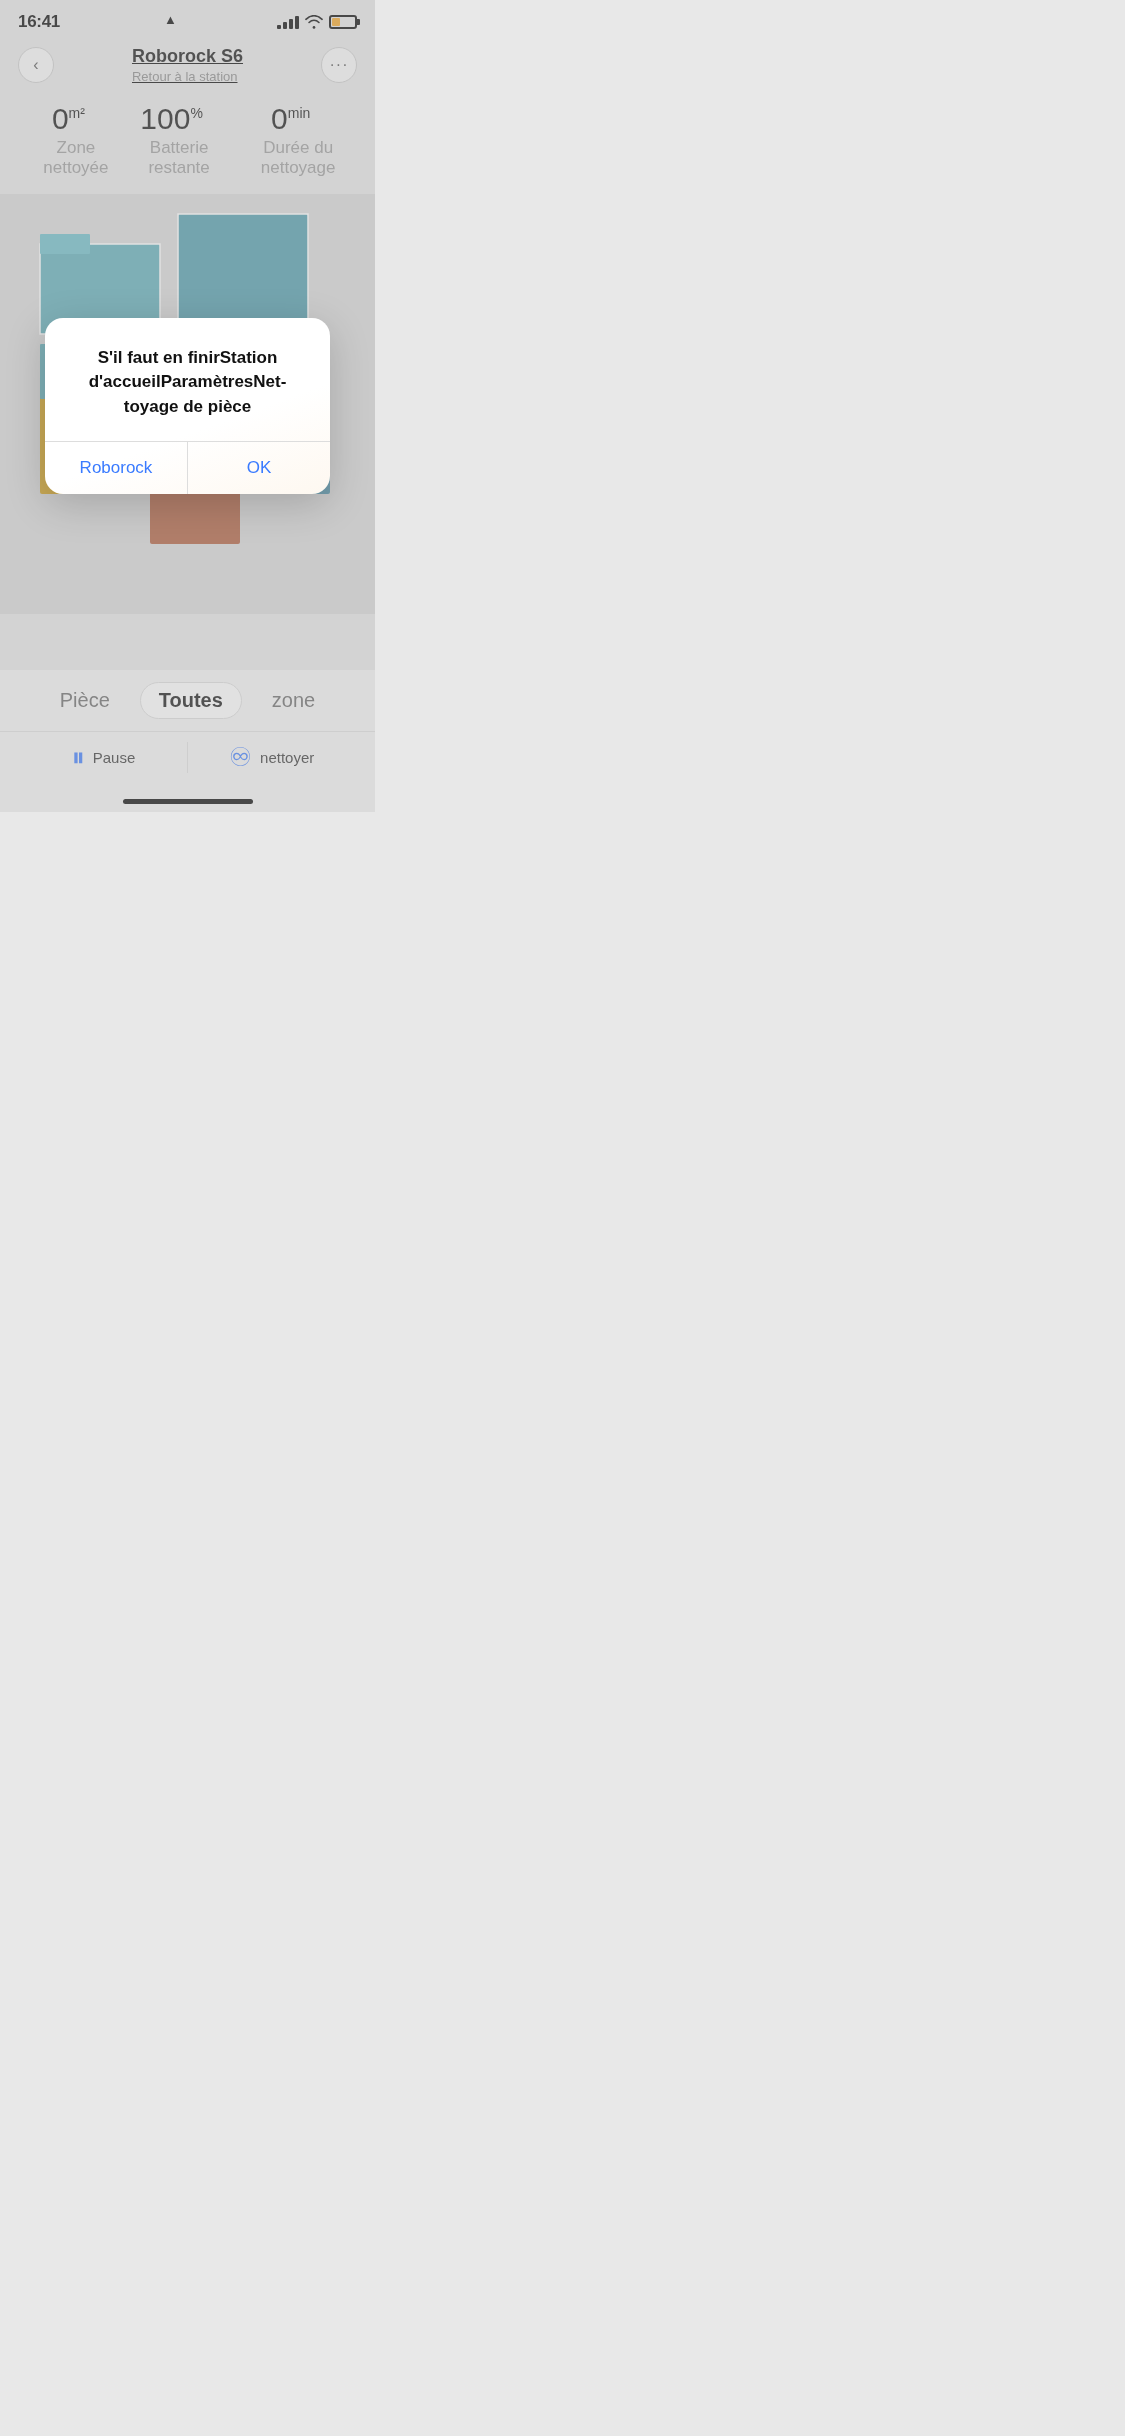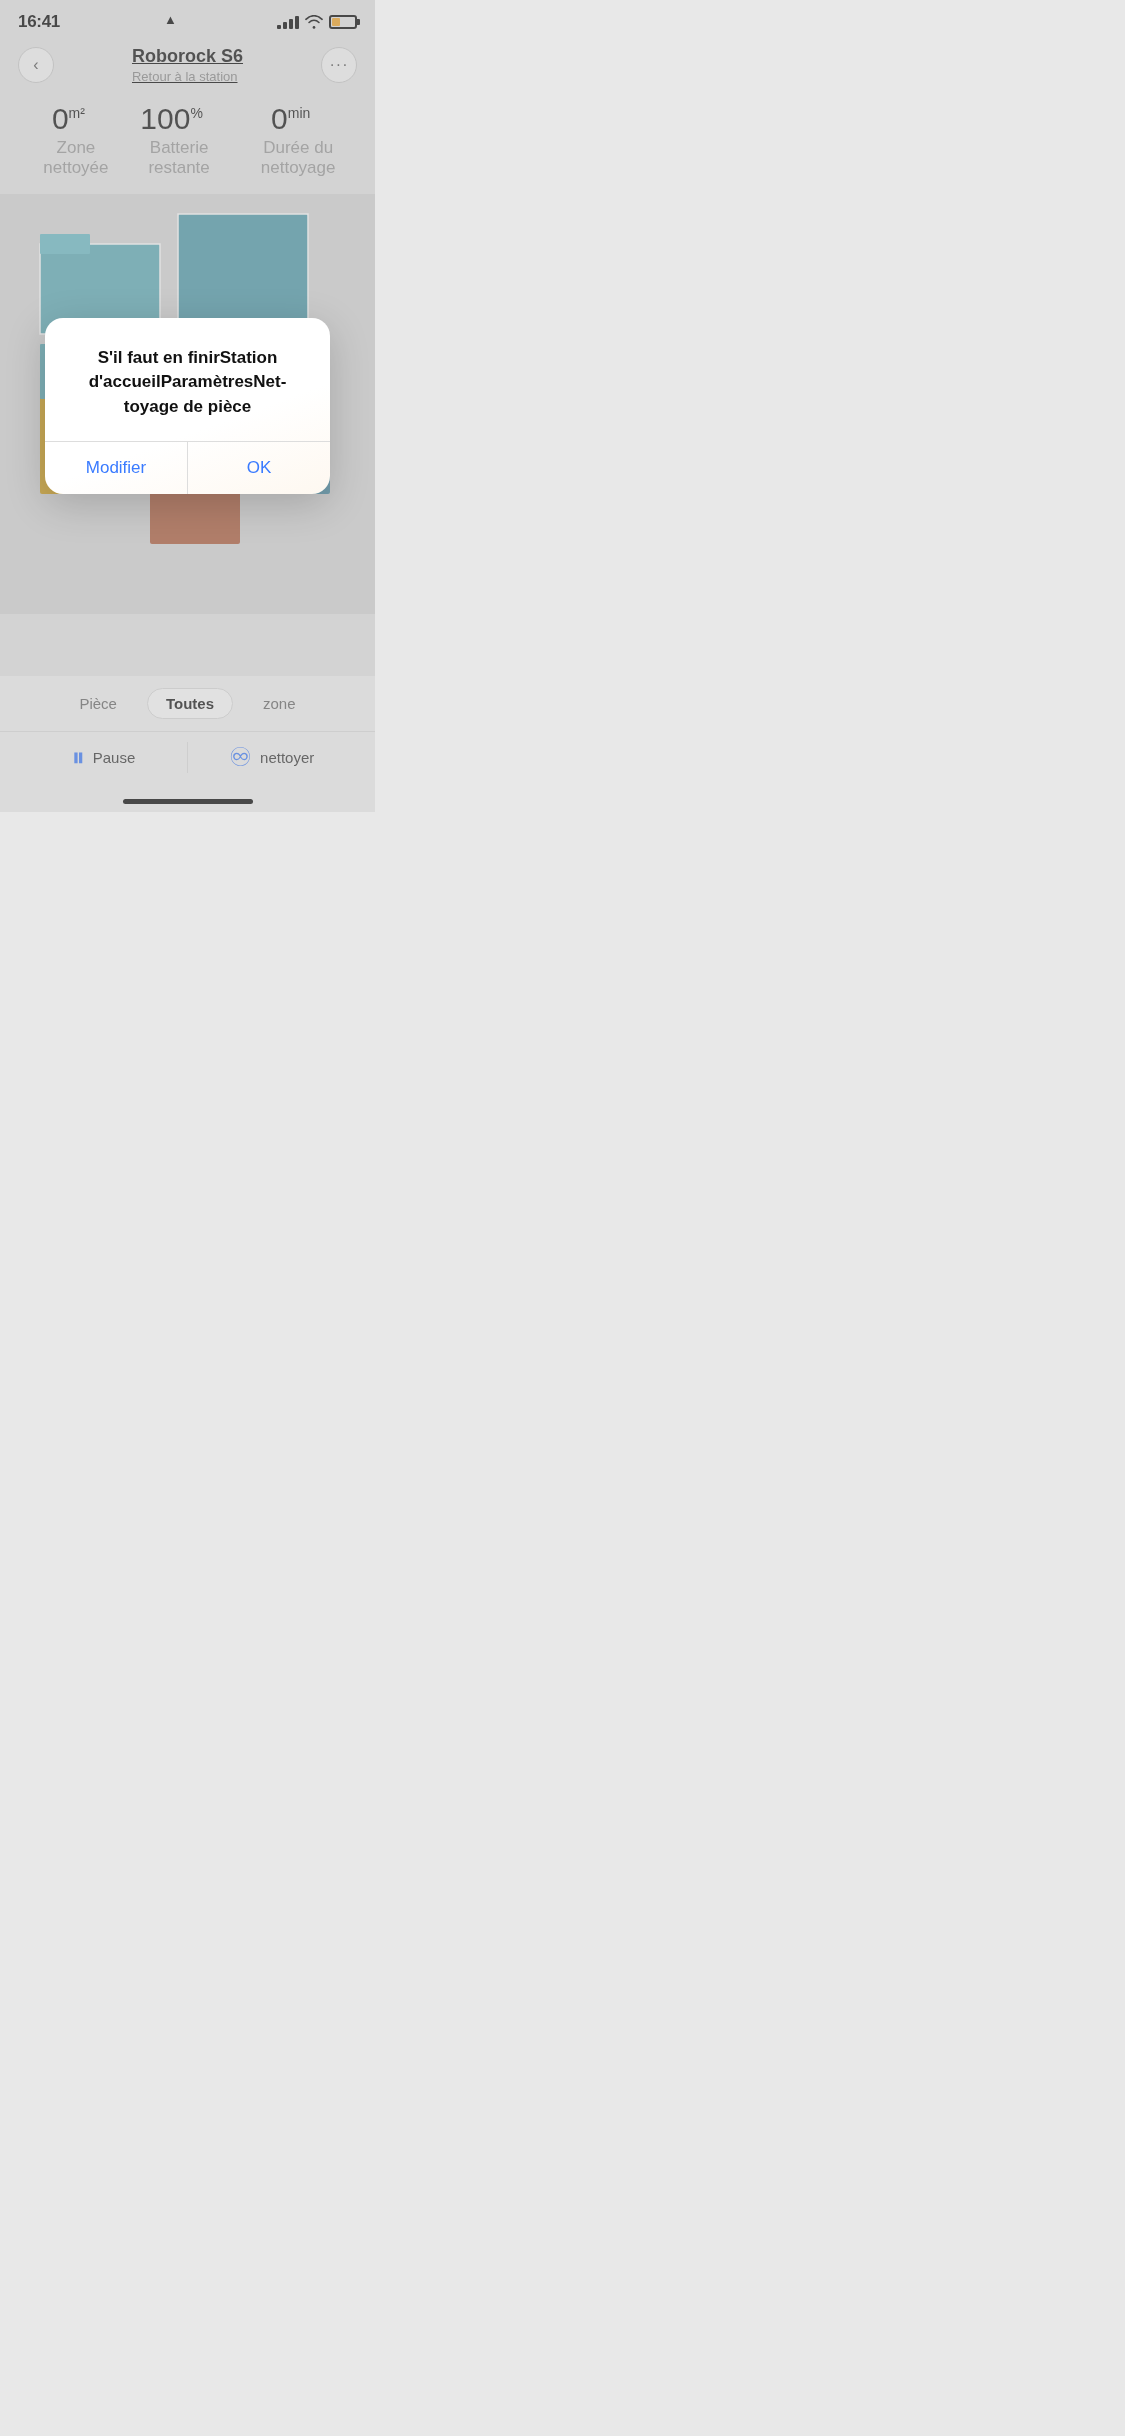--- a/index.html
+++ b/index.html
@@ -198,21 +198,21 @@
     }
 
     .tab-row {
       display: flex;
       justify-content: center;
       align-items: center;
       gap: 30px;
       padding: 12px 20px;
     }
     .tab-item {
-      font-size: 15px;
+      font-size: 20px;
       color: #666;
       cursor: pointer;
     }
     .tab-item.active {
       font-weight: 700;
       color: #111;
       background: #fff;
       border-radius: 20px;
       padding: 6px 18px;
       border: 1px solid #ddd;
@@ -409,18 +409,18 @@
   <div class="home-indicator"></div>
 </div>
 
 <div class="dialog-overlay">
   <div class="dialog-box">
     <div class="dialog-content">
       <div class="dialog-title">S'il faut en finirStation d'accueilParamètresNet-toyage de pièce</div>
     </div>
     <div class="dialog-divider-h"></div>
     <div class="dialog-actions">
-      <button class="dialog-btn">Modifier</button>
+      <button class="dialog-btn">Roborock</button>
       <div class="dialog-btn-divider"></div>
       <button class="dialog-btn">OK</button>
     </div>
   </div>
 </div>
 
 </body></html>

